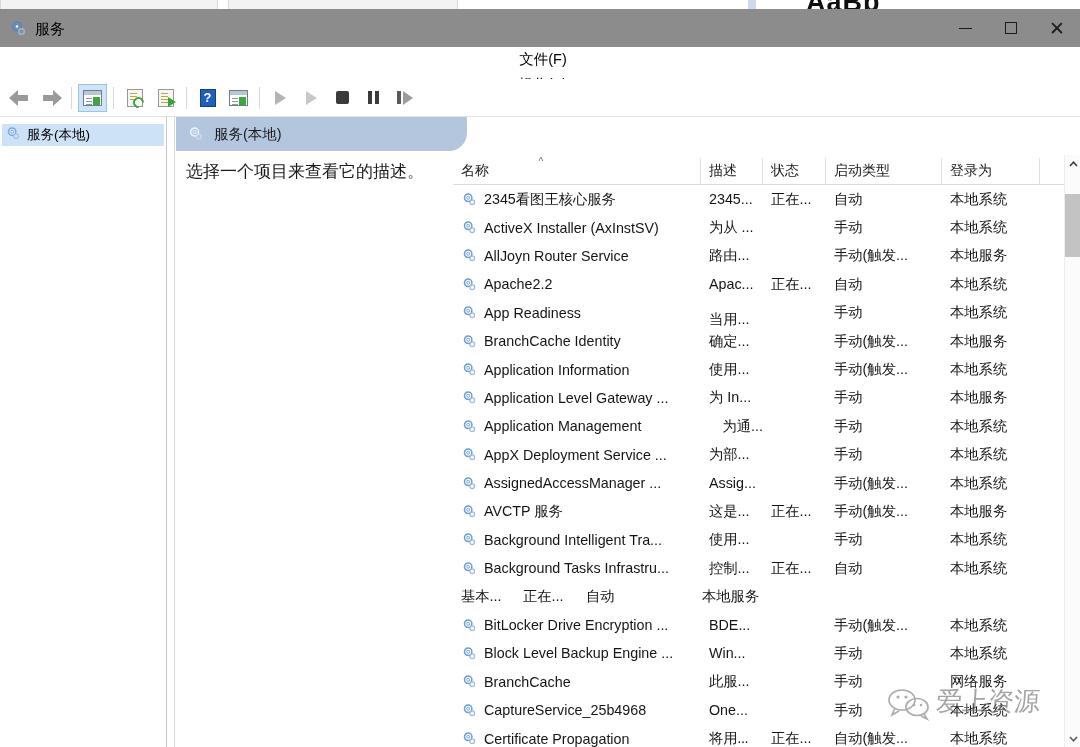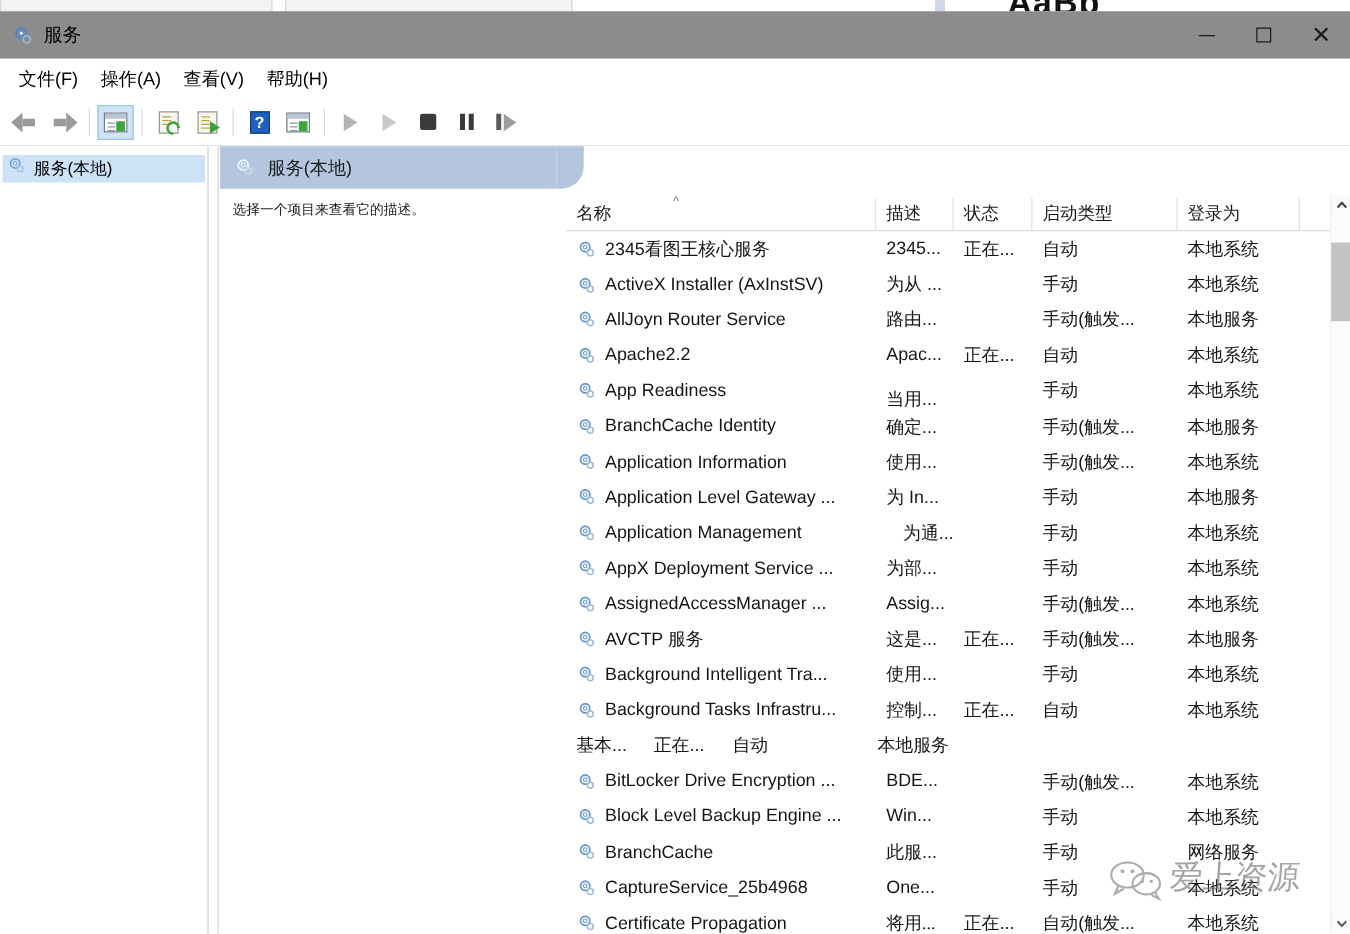--- a/index.html
+++ b/index.html
@@ -47,20 +47,21 @@
   }
   .wbtn .min { width: 13px; height: 1px; background: #1b1b1b; display: block; }
   .wbtn .max { width: 12px; height: 12px; border: 1px solid #1b1b1b; display: block; }
   .wbtn .cls { font-size: 19px; line-height: 1; font-weight: 300; color:#1b1b1b; }
 
   
   #menubar {
     position: absolute; left: 0; top: 47px; width: 1080px; height: 32px;
     background: #ffffff; display: flex; align-items: center;
     padding-left: 6px;
+    flex-direction: column;
   }
   #menubar .mi {
     font-size: 14.5px; color: #000; padding: 3px 9px; white-space: nowrap;
   }
 
   
   #toolbar {
     position: absolute; left: 0; top: 79px; width: 1080px; height: 38px;
     background: #ffffff; display: flex; align-items: center;
     padding-left: 4px; border-bottom: 1px solid #e3e3e3;
@@ -168,21 +169,21 @@
   #desc-band .blue-mask {
     position: absolute; left: 269px; top: 0; width: 22px; height: 34px;
     background: #ffffff;
     border-bottom-left-radius: 0;
   }
   #desc-band .hdr-icon { position: absolute; left: 12px; top: 9px; width: 16px; height: 16px; }
   #desc-band .hdr-text {
     position: absolute; left: 38px; top: 8px; font-size: 14.5px; color: #1a1a1a;
   }
   #desc-band .desc-text {
-    position: absolute; left: 10px; top: 43px; font-size: 11px; color: #1a1a1a;
+    position: absolute; left: 10px; top: 43px; font-size: 17px; color: #1a1a1a;
   }
 
   
   #list-header {
     position: absolute; left: 277px; top: 38px; right: 0; height: 30px;
     background: #ffffff; border-bottom: 1px solid #dcdcdc;
     display: flex; align-items: flex-end;
   }
   .col-h {
     height: 26px; position: relative;
@@ -436,21 +437,21 @@
               </svg>
             </span>
             <span>2345看图王核心服务</span>
           </div>
           <div class="cell pad" style="width: 62px;">2345...</div>
           <div class="cell pad" style="width: 63px;">正在...</div>
           <div class="cell pad" style="width: 116px;">自动</div>
           <div class="cell pad" style="width: 98px;">本地系统</div>
         </div>
         <div class="row">
-          <div class="cell name" style="width: 248px; align-items: flex-end;">
+          <div class="cell name" style="width: 248px;">
             <span class="gear">
               <svg width="15" height="15" viewBox="0 0 17 17">
                 <circle cx="7" cy="6.5" r="4.2" fill="none" stroke="#6f9fd0" stroke-width="1.7"></circle>
                 <circle cx="7" cy="6.5" r="1.7" fill="#eaf2fa" stroke="#6f9fd0" stroke-width="1"></circle>
                 <circle cx="11.6" cy="11.6" r="2.7" fill="none" stroke="#9dbcd9" stroke-width="1.4"></circle>
               </svg>
             </span>
             <span>ActiveX Installer (AxInstSV)</span>
           </div>
           <div class="cell pad" style="width: 62px;">为从 ...</div>

